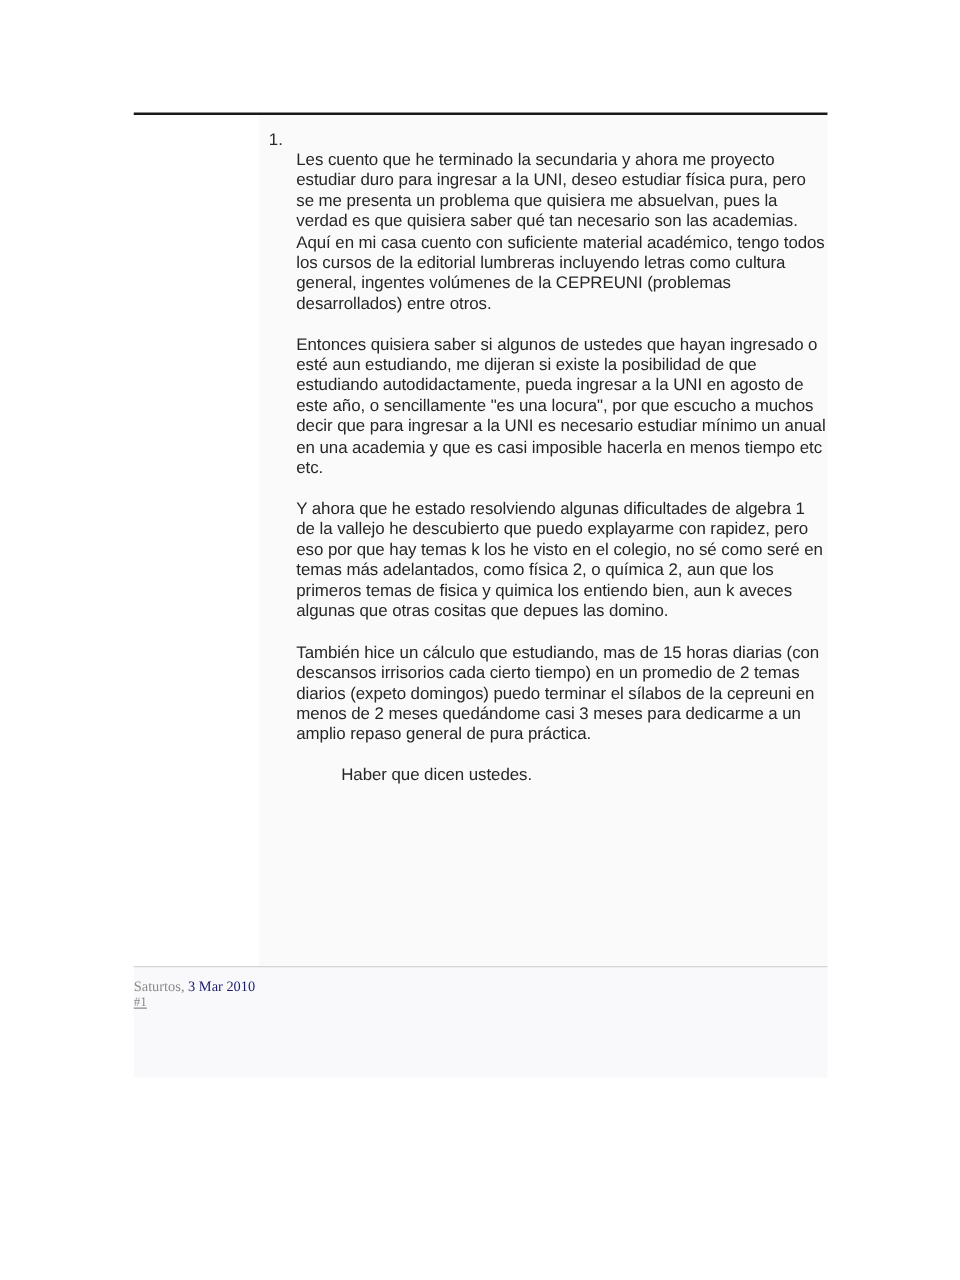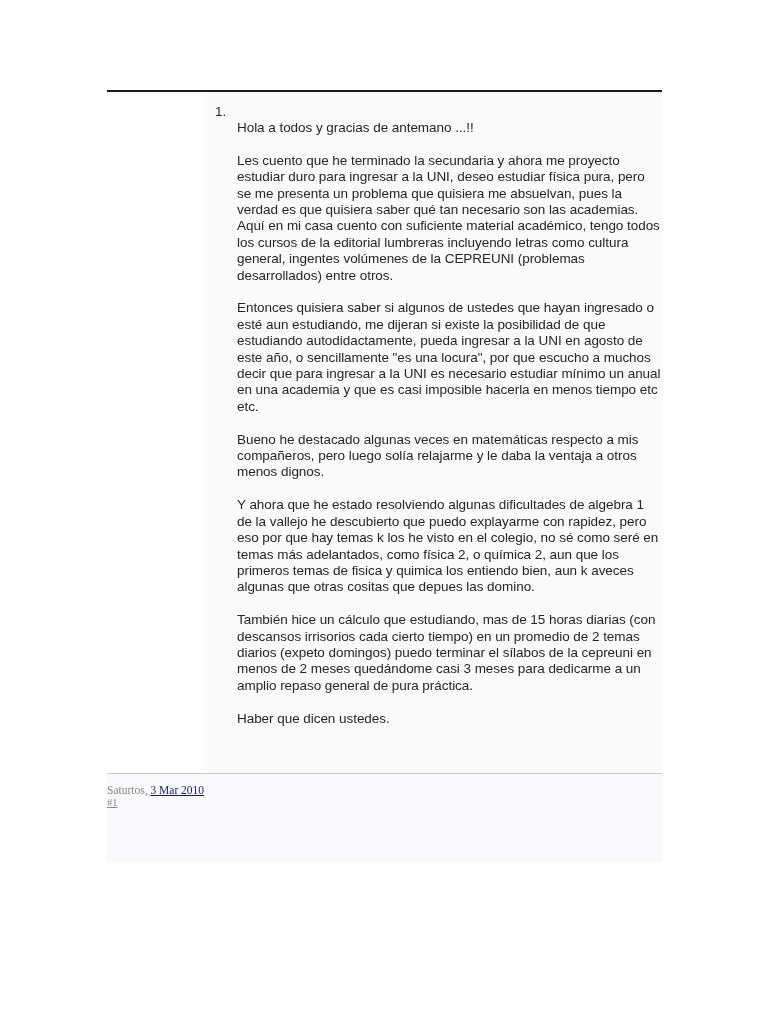--- a/index.html
+++ b/index.html
@@ -53,20 +53,21 @@
       font-size: 13.5px;
       line-height: 16.4px;
       color: #262626;
       letter-spacing: -0.05px;
     }
     .post-text p {
       margin: 0 0 16.4px 0;
     }
     .post-text p:last-child {
       margin-bottom: 0;
+      margin-left: 36px;
     }
     .bottom-rule {
       position: absolute;
       left: 0;
       top: 683px;
       width: 555px;
       height: 1px;
       background: #c9c9cc;
     }
     .footer {
@@ -88,21 +89,20 @@
     }
     .author-link {
       color: #8a8a8a;
       cursor: pointer;
     }
     .sep {
       color: #8a8a8a;
     }
     .date-link {
       color: #1b1b6e;
-      text-decoration: underline;
       cursor: pointer;
     }
     .permalink {
       position: absolute;
       left: 0;
       top: 23px;
       font-family: "Liberation Serif", serif;
       font-size: 10.5px;
       color: #8a8a8a;
       text-decoration: underline;
@@ -113,24 +113,22 @@
 <body>
 
 <div class="page">
   <div class="top-rule"></div>
 
   <div class="post-body"></div>
 
   <div class="post-number">1.</div>
 
   <div class="post-text">
-    <p>Hola a todos y gracias de antemano ...!!</p>
     <p>Les cuento que he terminado la secundaria y ahora me proyecto estudiar duro para ingresar a la UNI, deseo estudiar física pura, pero se me presenta un problema que quisiera me absuelvan, pues la verdad es que quisiera saber qué tan necesario son las academias. Aquí en mi casa cuento con suficiente material académico, tengo todos los cursos de la editorial lumbreras incluyendo letras como cultura general, ingentes volúmenes de la CEPREUNI (problemas desarrollados) entre otros.</p>
     <p>Entonces quisiera saber si algunos de ustedes que hayan ingresado o esté aun estudiando, me dijeran si existe la posibilidad de que estudiando autodidactamente, pueda ingresar a la UNI en agosto de este año, o sencillamente "es una locura", por que escucho a muchos decir que para ingresar a la UNI es necesario estudiar mínimo un anual en una academia y que es casi imposible hacerla en menos tiempo etc etc.</p>
-    <p>Bueno he destacado algunas veces en matemáticas respecto a mis compañeros, pero luego solía relajarme y le daba la ventaja a otros menos dignos.</p>
     <p>Y ahora que he estado resolviendo algunas dificultades de algebra 1 de la vallejo he descubierto que puedo explayarme con rapidez, pero eso por que hay temas k los he visto en el colegio, no sé como seré en temas más adelantados, como física 2, o química 2, aun que los primeros temas de fisica y quimica los entiendo bien, aun k aveces algunas que otras cositas que depues las domino.</p>
     <p>También hice un cálculo que estudiando, mas de 15 horas diarias (con descansos irrisorios cada cierto tiempo) en un promedio de 2 temas diarios (expeto domingos) puedo terminar el sílabos de la cepreuni en menos de 2 meses quedándome casi 3 meses para dedicarme a un amplio repaso general de pura práctica.</p>
     <p>Haber que dicen ustedes.</p>
   </div>
 
   <div class="bottom-rule"></div>
 
   <div class="footer">
     <div class="meta-line">
       <span class="author-link">Saturtos</span><span class="sep">,</span>

